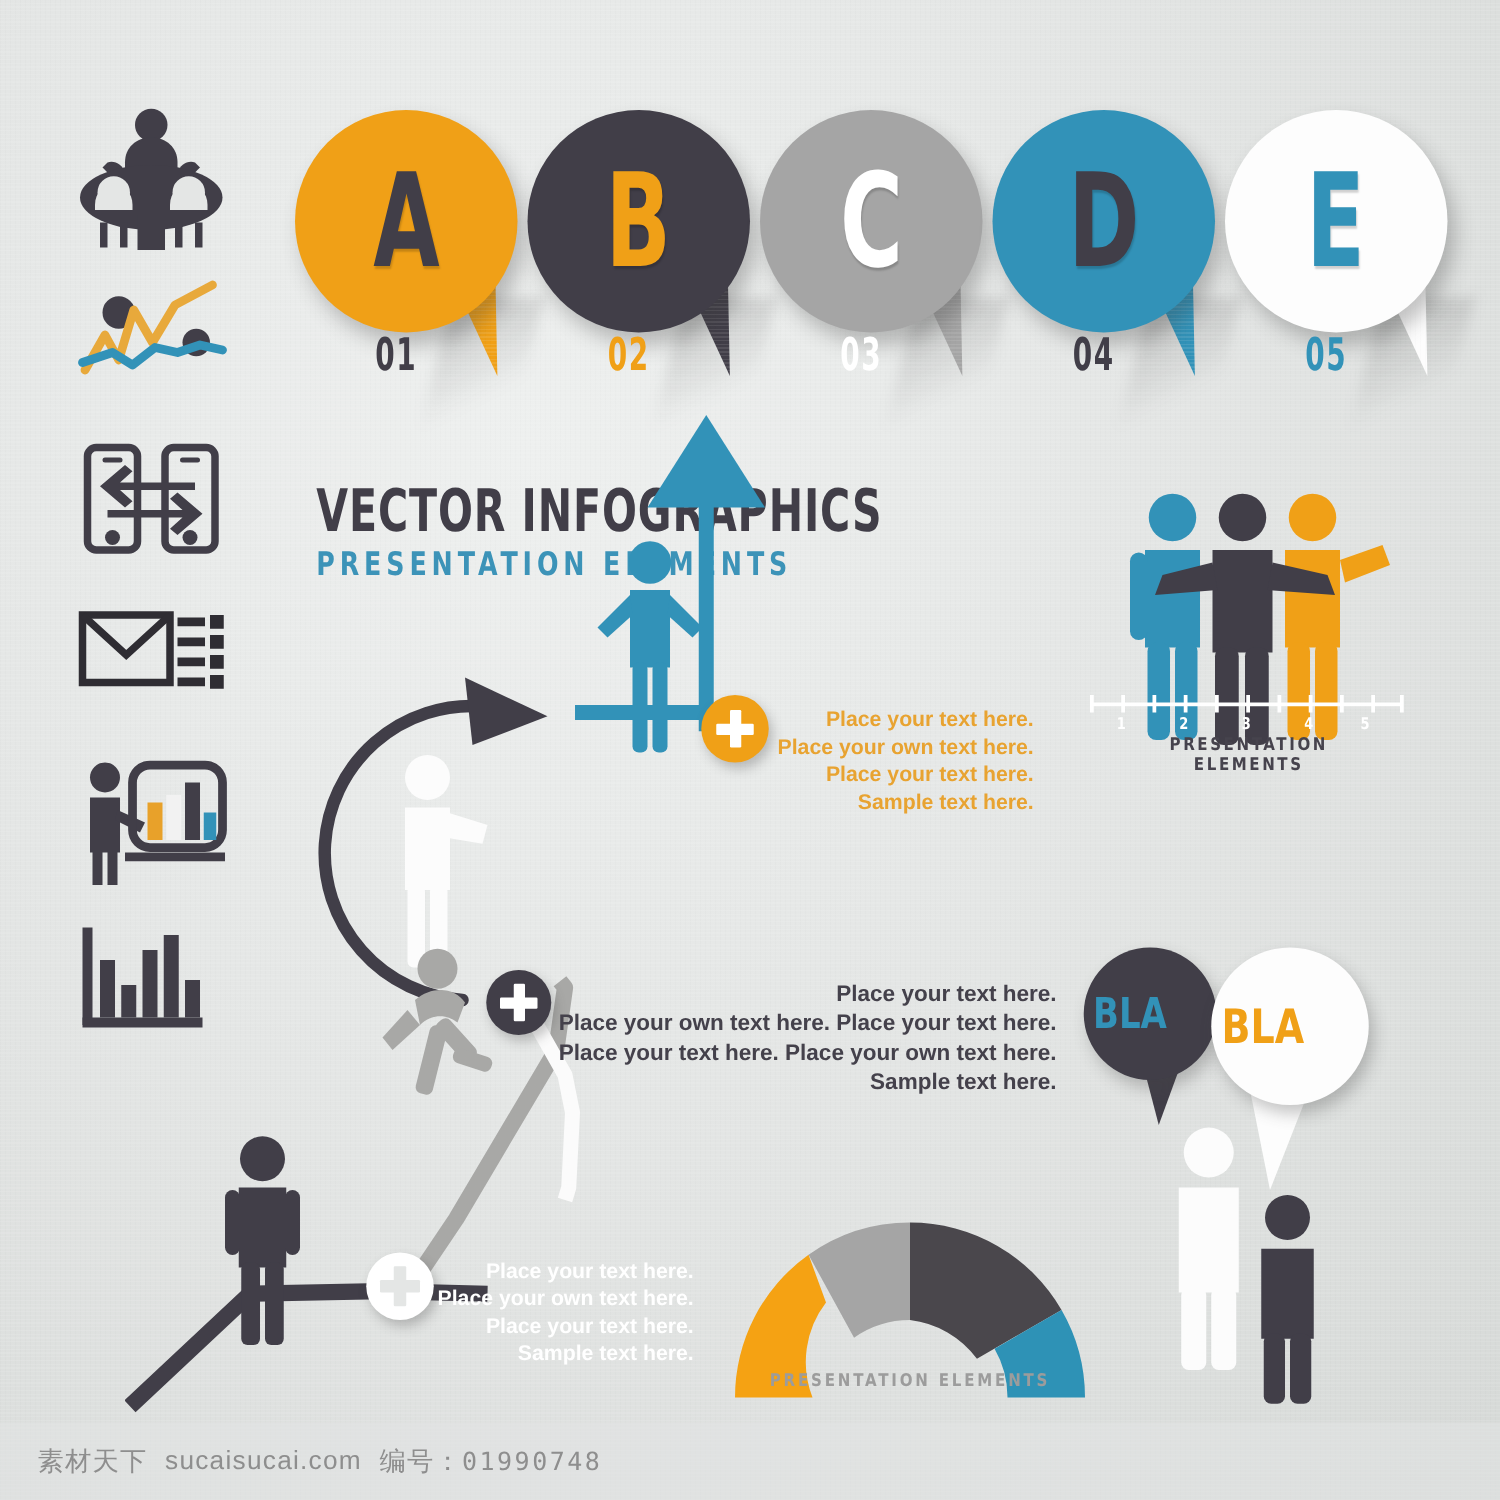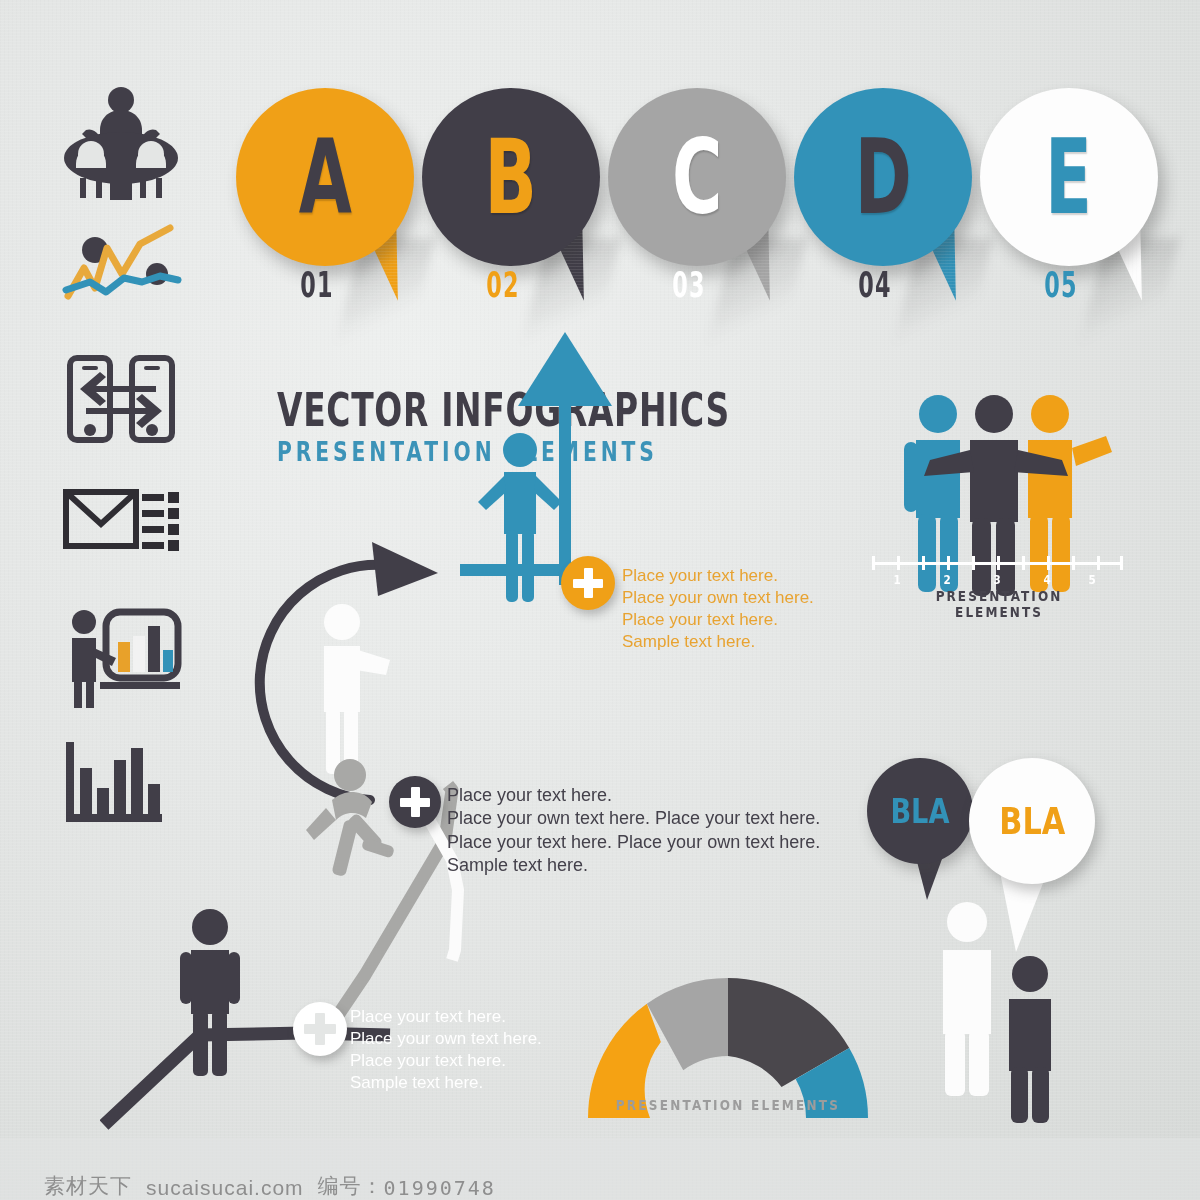--- a/index.html
+++ b/index.html
@@ -48,34 +48,34 @@
     font-family:"DejaVu Sans", sans-serif;
     font-weight:bold;font-size:36px;transform:scaleX(.62);
     letter-spacing:2px;
   }
 
   
   #icon-col{position:absolute;left:62px;top:86px;width:130px;}
   .icon-cell{height:130px;margin-bottom:0;position:relative;}
 
   
-  #title-block{position:absolute;left:253px;top:388px;margin-left:24px;}
+  #title-block{position:absolute;left:253px;top:388px;}
   #title-main{
     font-family:"DejaVu Sans", sans-serif;font-weight:bold;font-size:47px;
     color:#413E48;transform:scaleX(.70);transform-origin:left center;
     letter-spacing:1px;line-height:.95;white-space:nowrap;
   }
   #title-sub{
     font-family:"DejaVu Sans", sans-serif;font-weight:bold;font-size:26px;
     color:#3C93B8;transform:scaleX(.78);transform-origin:left center;
     letter-spacing:5px;white-space:nowrap;margin-top:4px;
   }
 
   
-  .flowtext{position:absolute;font-weight:normal;line-height:1.30;white-space:pre-line;}
+  .flowtext{position:absolute;font-weight:bold;line-height:1.30;white-space:pre-line;text-align:right;}
   #flow-text-1{left:622px;top:565px;font-size:17px;color:#E8A331;}
   #flow-text-2{left:447px;top:784px;font-size:18px;color:#44414B;}
   #flow-text-3{left:350px;top:1006px;font-size:17px;color:#ffffff;}
 
   
   .plusnode{
     position:absolute;border-radius:50%;display:flex;align-items:center;justify-content:center;
     box-shadow:3px 5px 9px rgba(70,70,70,.30);
   }
   .plusnode .pv{position:absolute;border-radius:1px;}
@@ -93,38 +93,38 @@
     color:#ffffff;transform:translateX(-50%) scaleX(.8);
   }
   #team-caption{
     position:absolute;left:877px;top:588px;width:244px;text-align:center;
     font-family:"DejaVu Sans", sans-serif;font-weight:bold;font-size:14px;
     color:#46434D;letter-spacing:2.4px;transform:scaleX(.86);
   }
 
   
   #bla-area{position:absolute;left:865px;top:752px;width:270px;height:350px;}
-  .bla-ball{position:absolute;border-radius:50%;display:flex;align-items:center;justify-content:center;
+  .bla-ball{position:absolute;border-radius:50%;display:flex;align-items:center;justify-content:flex-start;
     box-shadow:4px 7px 13px rgba(70,70,70,.30);}
   .bla-txt{font-family:"DejaVu Sans", sans-serif;font-weight:bold;font-size:34px;
     transform:scaleX(.80);letter-spacing:0px;}
 
   
   #donut-wrap{position:absolute;left:578px;top:968px;width:300px;height:165px;}
   #donut-caption{
     position:absolute;left:578px;top:1097px;width:300px;text-align:center;
     font-family:"DejaVu Sans", sans-serif;font-weight:bold;font-size:14px;
     color:#9C9C9C;letter-spacing:2.6px;transform:scaleX(.86);
   }
 
   
   #watermark{
     position:absolute;left:0;bottom:0;width:1200px;height:62px;
     background:rgba(226,228,227,.55);
-    display:flex;align-items:flex-end;padding-left:44px;box-sizing:border-box;
+    display:flex;align-items:center;padding-left:30px;box-sizing:border-box;
     font-size:21px;color:#8e8e8e;letter-spacing:1px;
   }
   #watermark .sep{display:inline-block;width:14px;}
   #wm-code{font-family:"DejaVu Sans Mono", monospace;font-size:20px;letter-spacing:2px;}
 </style>
 </head>
 <body>
 
 <div class="noise"></div>
 

